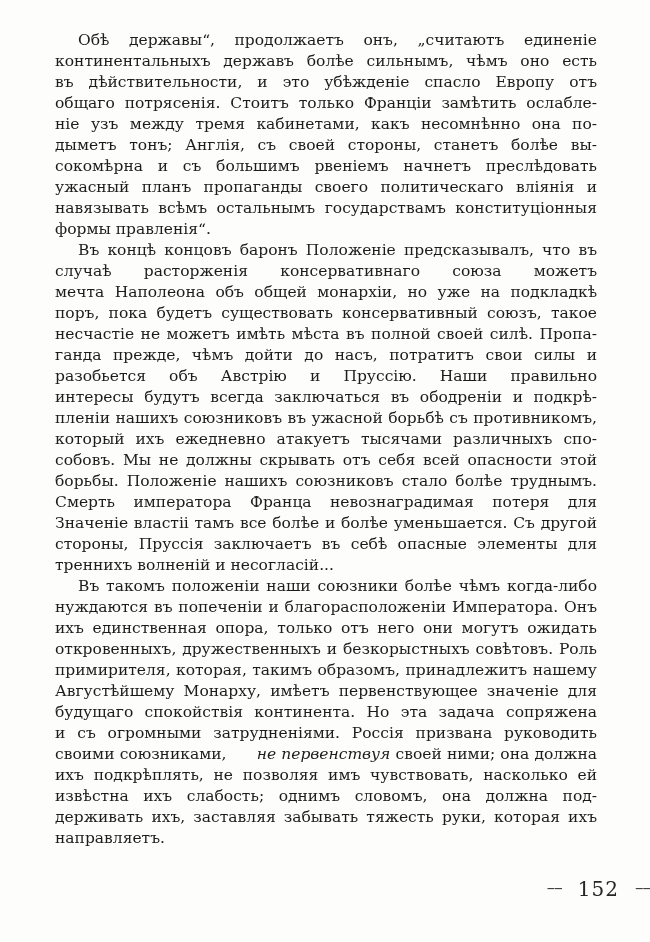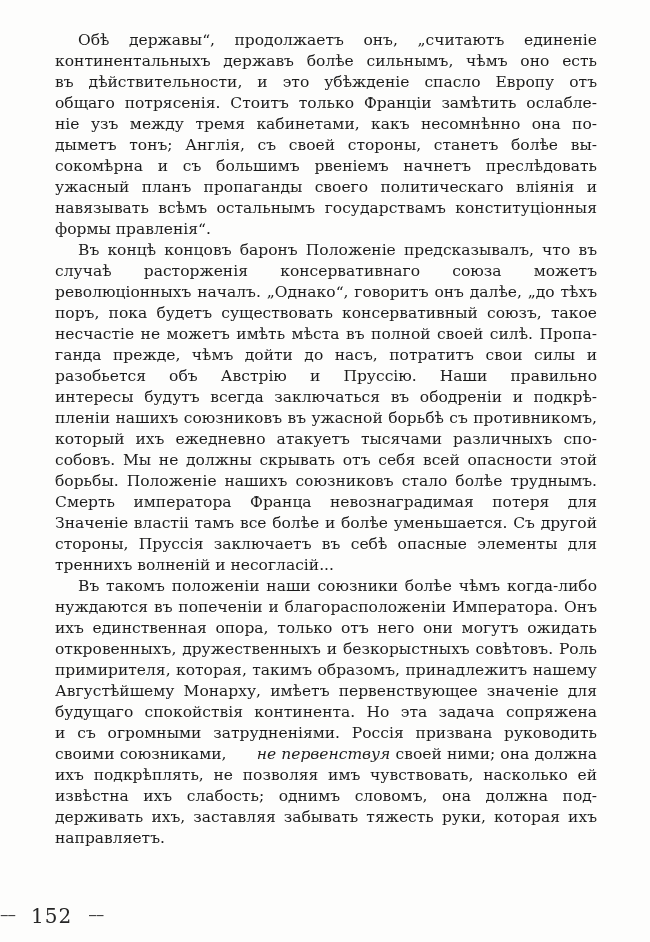--- a/index.html
+++ b/index.html
@@ -31,22 +31,22 @@
     text-align: left;
     text-align-last: left;
   }
   .line.first { margin-left: 23px; }
   .line.hang  { text-indent: -8px; }
   .it { font-style: italic; margin-left: 25px; }
   .folio {
     position: absolute;
     left: 0;
     right: 0;
-    top: 904px;
-    text-align: left;
+    top: 877px;
+    text-align: right;
     font-size: 20px;
     color: #262626;
   }
   .folio .num { margin: 0 16px; letter-spacing: 1px; }
   .folio .dash {
     position: relative;
     top: -3px;
     font-size: 17px;
     color: #3a3a3a;
     letter-spacing: -1px;
@@ -62,21 +62,21 @@
       <div class="line hang"><span>„въ дѣйствительности, и это убѣжденіе спасло Европу отъ</span></div>
       <div class="line hang"><span>„общаго потрясенія. Стоитъ только Франціи замѣтить ослабле-</span></div>
       <div class="line hang"><span>„ніе узъ между тремя кабинетами, какъ несомнѣнно она по-</span></div>
       <div class="line hang"><span>„дыметъ тонъ; Англія, съ своей стороны, станетъ болѣе вы-</span></div>
       <div class="line hang"><span>„сокомѣрна и съ большимъ рвеніемъ начнетъ преслѣдовать</span></div>
       <div class="line hang"><span>„ужасный планъ пропаганды своего политическаго вліянія и</span></div>
       <div class="line hang"><span>„навязывать всѣмъ остальнымъ государствамъ конституціонныя</span></div>
       <div class="line end hang"><span>„формы правленія“.</span></div>
       <div class="line first"><span>Въ концѣ концовъ баронъ Положеніе предсказывалъ, что въ</span></div>
       <div class="line"><span>случаѣ расторженія консервативнаго союза можетъ осуществиться</span></div>
-      <div class="line"><span>революціонныхъ началъ. „Однако“, говоритъ онъ далѣе, „до тѣхъ</span></div>
+      <div class="line"><span>мечта Наполеона объ общей монархіи, но уже на подкладкѣ</span></div>
       <div class="line hang"><span>„поръ, пока будетъ существовать консервативный союзъ, такое</span></div>
       <div class="line hang"><span>„несчастіе не можетъ имѣть мѣста въ полной своей силѣ. Пропа-</span></div>
       <div class="line hang"><span>„ганда прежде, чѣмъ дойти до насъ, потратитъ свои силы и</span></div>
       <div class="line hang"><span>„разобьется объ Австрію и Пруссію. Наши правильно понимаемые</span></div>
       <div class="line hang"><span>„интересы будутъ всегда заключаться въ ободреніи и подкрѣ-</span></div>
       <div class="line hang"><span>„пленіи нашихъ союзниковъ въ ужасной борьбѣ съ противникомъ,</span></div>
       <div class="line hang"><span>„который ихъ ежедневно атакуетъ тысячами различныхъ спо-</span></div>
       <div class="line hang"><span>„собовъ. Мы не должны скрывать отъ себя всей опасности этой</span></div>
       <div class="line hang"><span>„борьбы. Положеніе нашихъ союзниковъ стало болѣе труднымъ.</span></div>
       <div class="line hang"><span>„Смерть императора Франца невознаградимая потеря для Австріи.</span></div>

